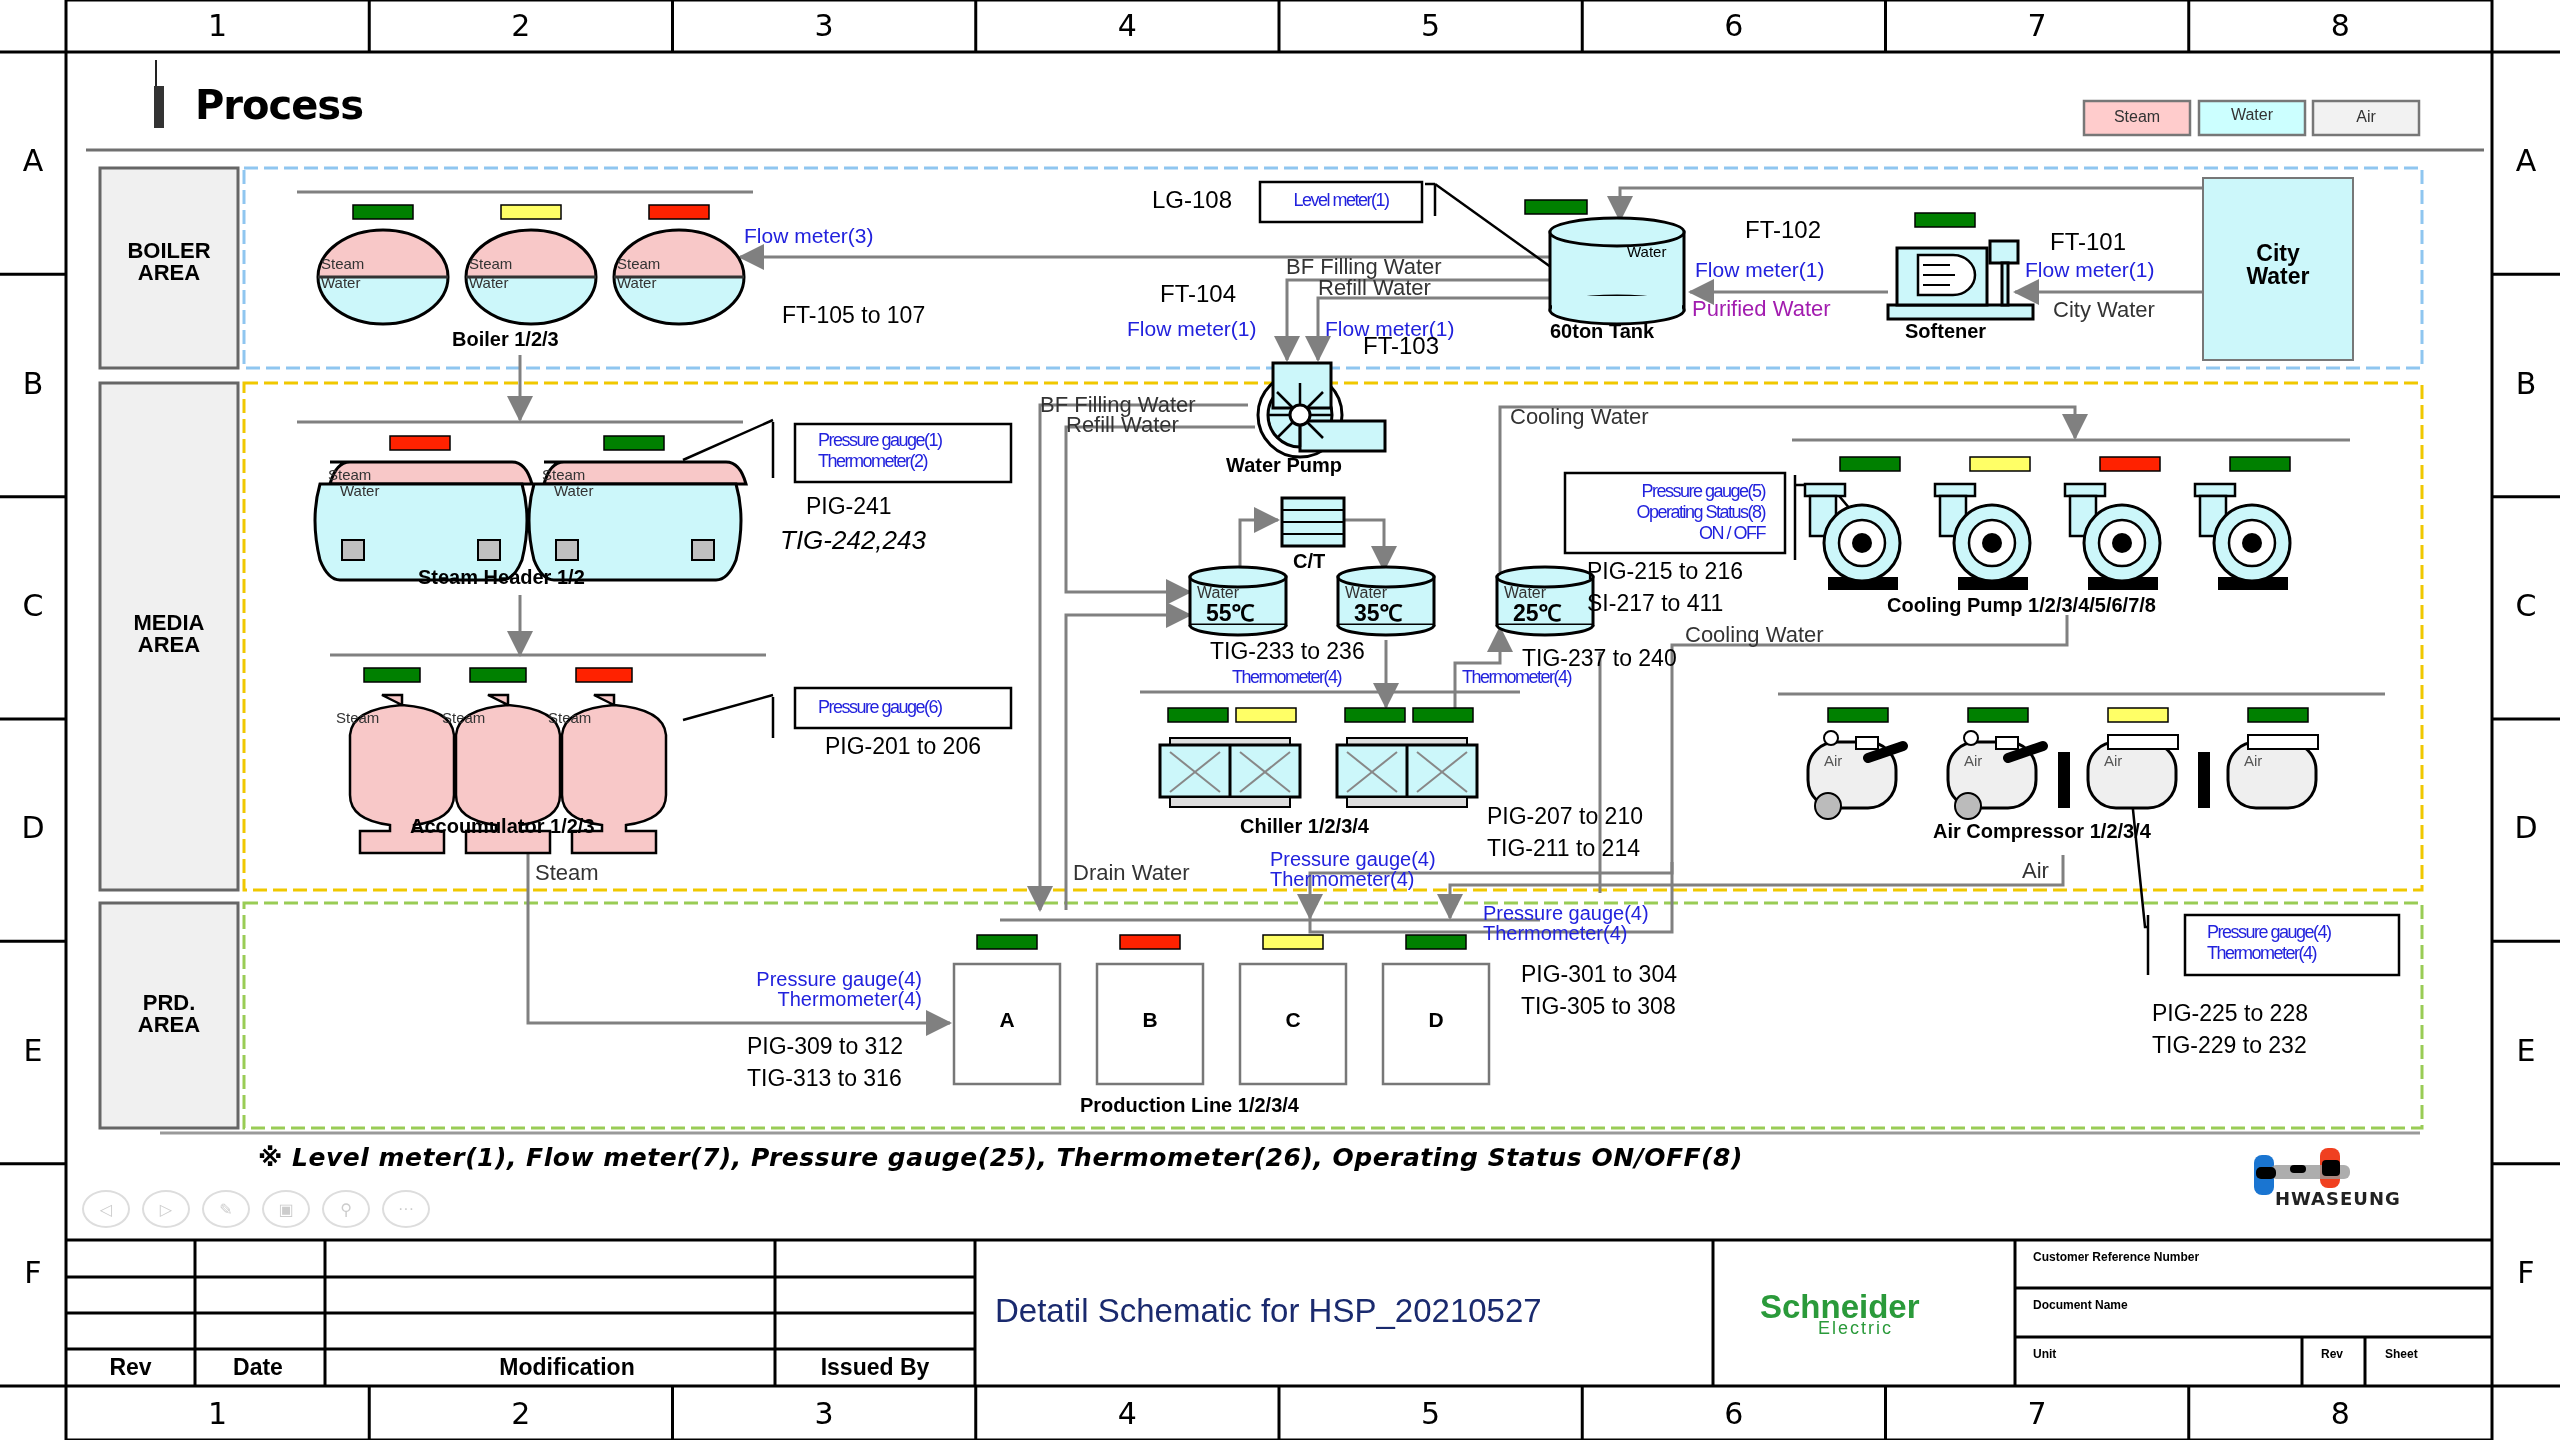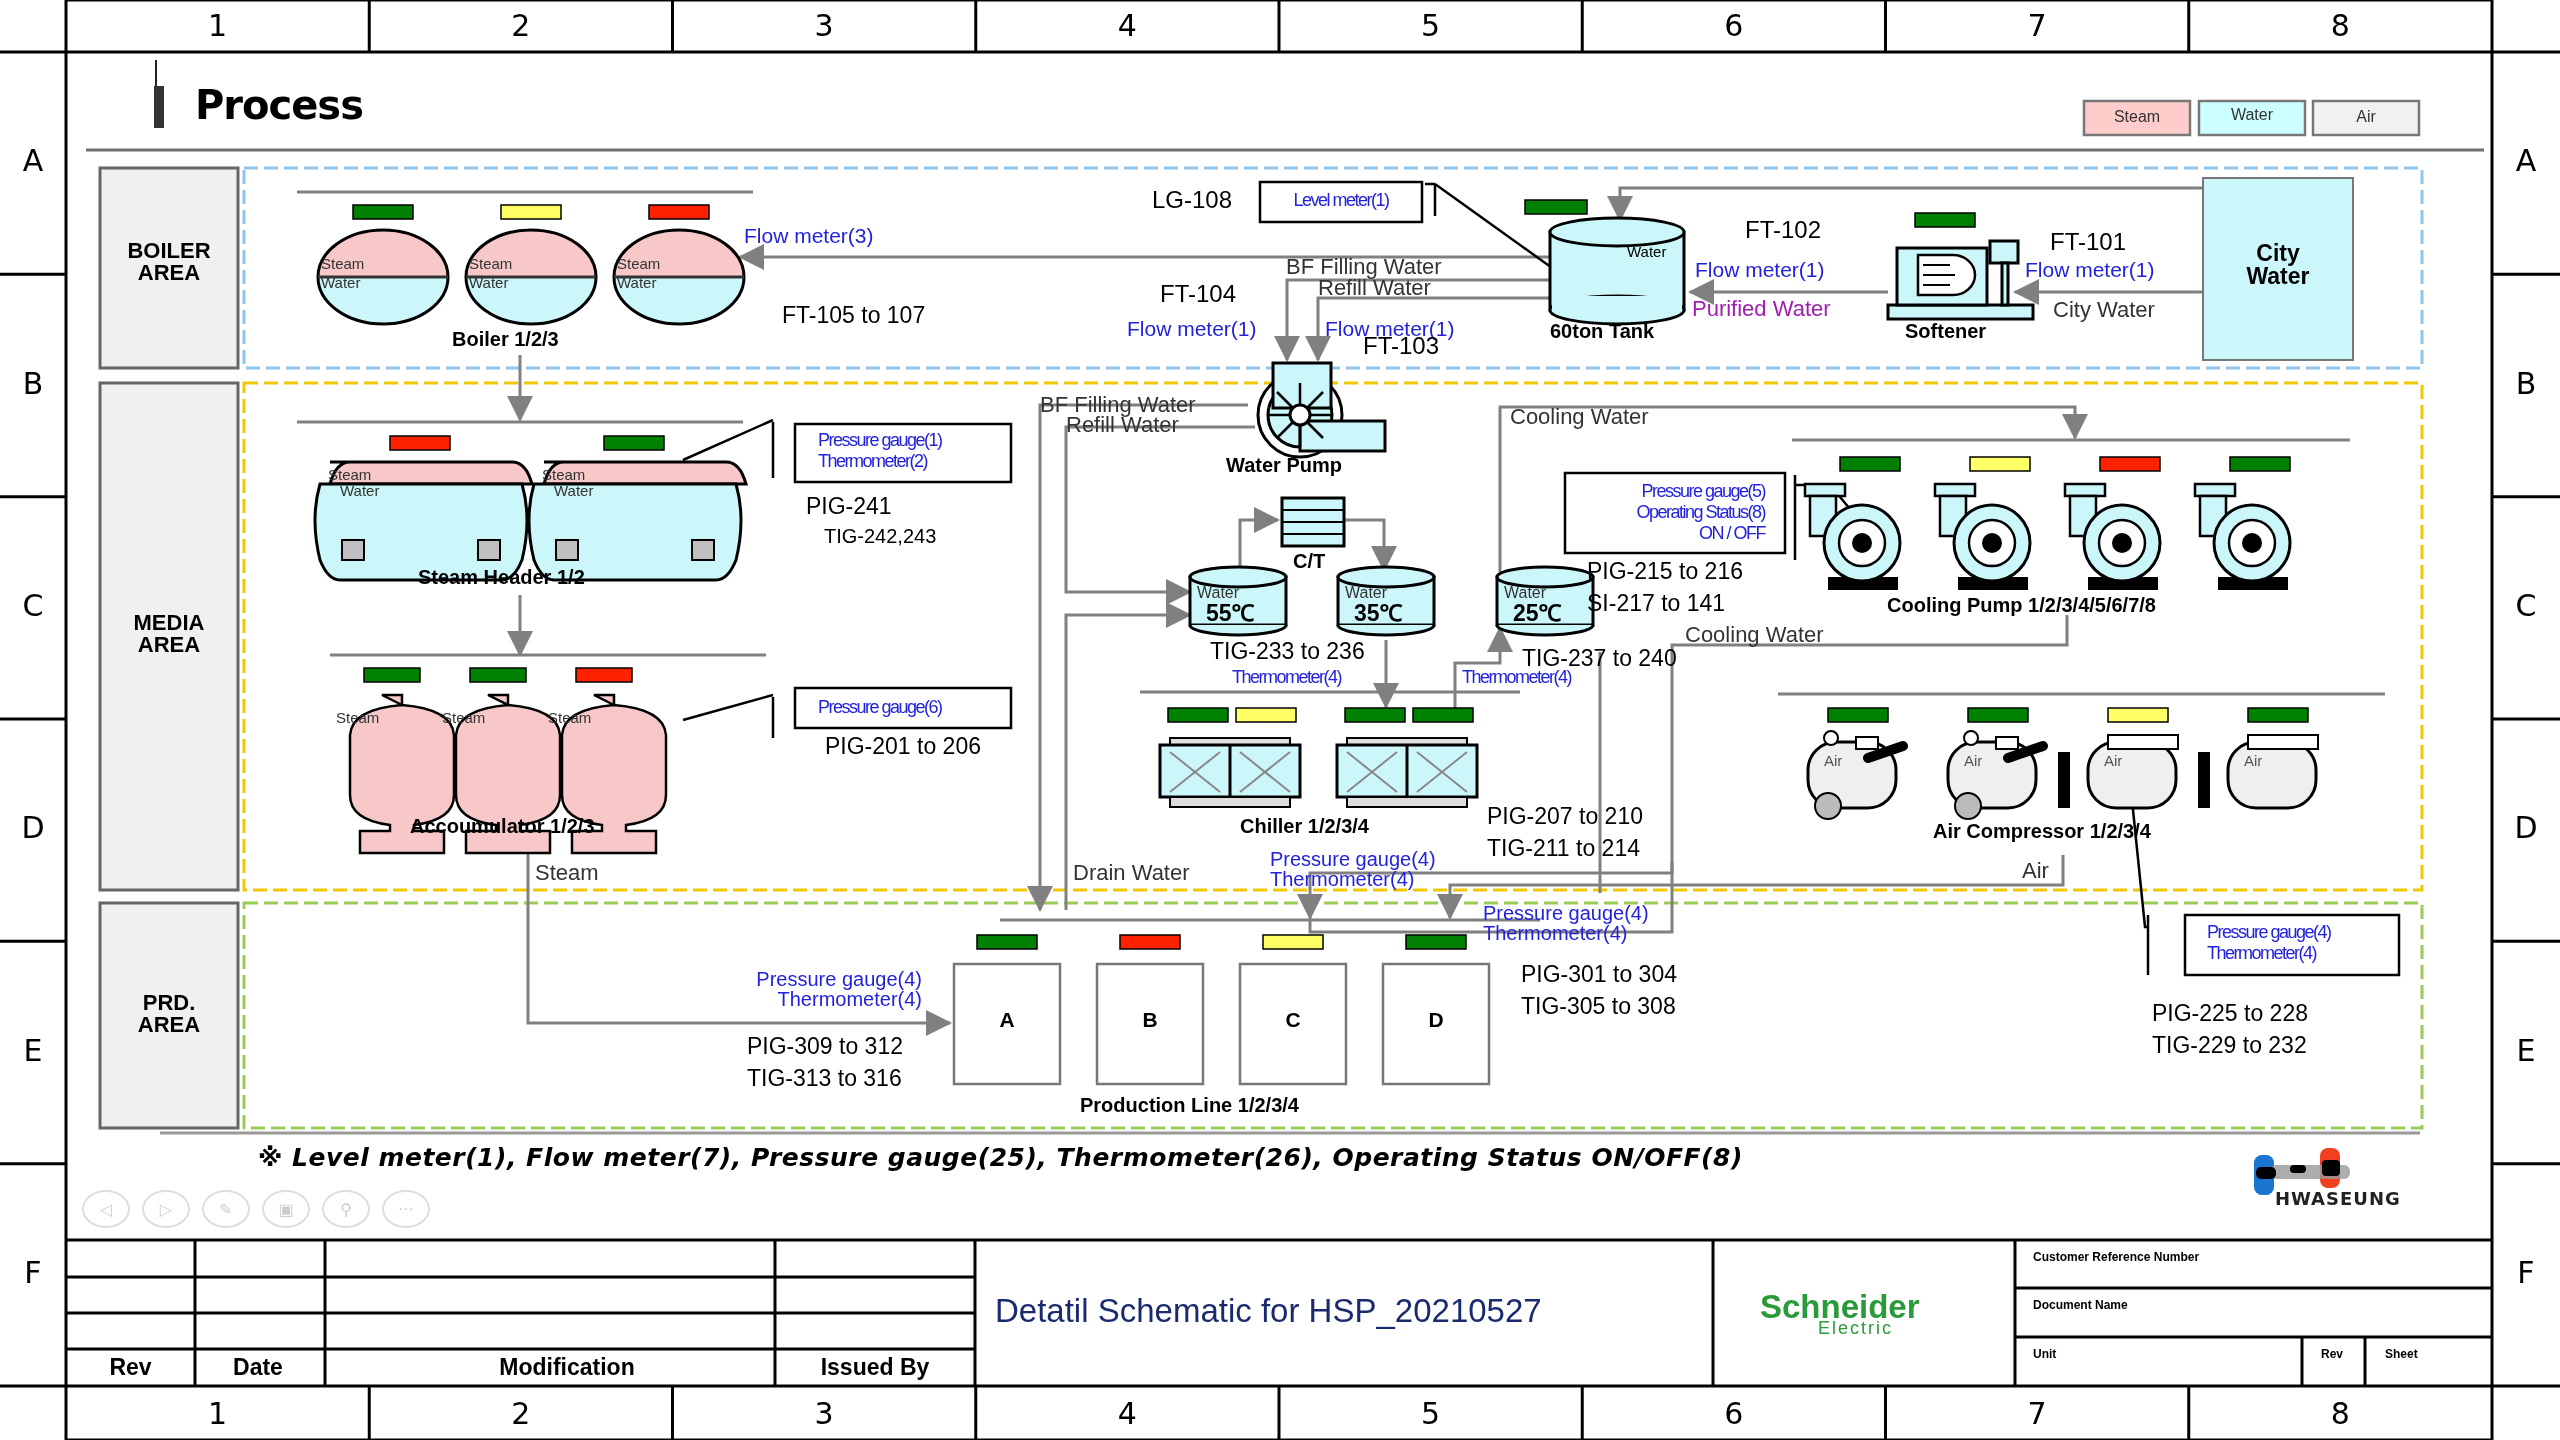--- a/index.html
+++ b/index.html
@@ -494,21 +494,21 @@
 <div id="header-texts">
     <div class="abs" style="left: 328px; top: 466px; font-size: 15px; color: rgb(51, 51, 51);">Steam</div>
     <div class="abs" style="left: 340px; top: 482px; font-size: 15px; color: rgb(51, 51, 51);">Water</div>
     <div class="abs" style="left: 542px; top: 466px; font-size: 15px; color: rgb(51, 51, 51);">Steam</div>
     <div class="abs" style="left: 554px; top: 482px; font-size: 15px; color: rgb(51, 51, 51);">Water</div>
   </div>
 <div class="abs" style="left:418px;top:566px;font-size:20px;font-weight:bold;">Steam Header 1/2</div>
 <div class="abs" style="left:818px;top:430px;font-size:18px;color:#2222dd;letter-spacing:-1.5px;">Pressure gauge(1)</div>
 <div class="abs" style="left:818px;top:451px;font-size:18px;color:#2222dd;letter-spacing:-1.5px;">Thermometer(2)</div>
 <div class="abs" style="left:806px;top:493px;font-size:23px;">PIG-241</div>
-<div class="abs" style="left:824px;top:525px;font-size:20px;">TIG-242,243</div>
+<div class="abs" style="left:780px;top:525px;font-size:26px;font-style:italic;">TIG-242,243</div>
 
 <div id="accum-texts">
     <div class="abs" style="left: 336px; top: 709px; font-size: 15px; color: rgb(51, 51, 51);">Steam</div>
     <div class="abs" style="left: 442px; top: 709px; font-size: 15px; color: rgb(51, 51, 51);">Steam</div>
     <div class="abs" style="left: 548px; top: 709px; font-size: 15px; color: rgb(51, 51, 51);">Steam</div>
   </div>
 <div class="abs" style="left:410px;top:815px;font-size:20px;font-weight:bold;">Accoumulator 1/2/3</div>
 <div class="abs" style="left:818px;top:697px;font-size:18px;color:#2222dd;letter-spacing:-1.5px;">Pressure gauge(6)</div>
 <div class="abs" style="left:825px;top:733px;font-size:23px;">PIG-201 to 206</div>
 <div class="abs" style="left:535px;top:860px;font-size:22px;color:#333;">Steam</div>
@@ -526,21 +526,21 @@
 <div class="abs" style="left:1232px;top:667px;font-size:18px;color:#2222dd;letter-spacing:-1.5px;">Thermometer(4)</div>
 <div class="abs" style="left:1522px;top:645px;font-size:23px;">TIG-237 to 240</div>
 <div class="abs" style="left:1462px;top:667px;font-size:18px;color:#2222dd;letter-spacing:-1.5px;">Thermometer(4)</div>
 <div class="abs" style="left:1510px;top:404px;font-size:22px;color:#333;">Cooling Water</div>
 
 <div class="abs" style="left:1887px;top:594px;font-size:20px;font-weight:bold;">Cooling Pump 1/2/3/4/5/6/7/8</div>
 <div class="abs" style="left:1565px;top:481px;width:200px;text-align:right;font-size:18px;color:#2222dd;letter-spacing:-1.5px;">Pressure gauge(5)</div>
 <div class="abs" style="left:1565px;top:502px;width:200px;text-align:right;font-size:18px;color:#2222dd;letter-spacing:-1.5px;">Operating Status(8)</div>
 <div class="abs" style="left:1565px;top:523px;width:200px;text-align:right;font-size:18px;color:#2222dd;letter-spacing:-1.5px;">ON / OFF</div>
 <div class="abs" style="left:1587px;top:558px;font-size:23px;">PIG-215 to 216</div>
-<div class="abs" style="left:1587px;top:590px;font-size:23px;">SI-217 to 141</div>
+<div class="abs" style="left:1587px;top:590px;font-size:23px;">SI-217 to 411</div>
 <div class="abs" style="left:1685px;top:622px;font-size:22px;color:#333;">Cooling Water</div>
 
 <div class="abs" style="left:1240px;top:815px;font-size:20px;font-weight:bold;">Chiller 1/2/3/4</div>
 <div class="abs" style="left:1487px;top:803px;font-size:23px;">PIG-207 to 210</div>
 <div class="abs" style="left:1487px;top:835px;font-size:23px;">TIG-211 to 214</div>
 <div class="abs" style="left:1270px;top:848px;font-size:20px;color:#2222dd;">Pressure gauge(4)</div>
 <div class="abs" style="left:1270px;top:868px;font-size:20px;color:#2222dd;">Thermometer(4)</div>
 <div class="abs" style="left:1073px;top:860px;font-size:22px;color:#333;">Drain Water</div>
 
 <div id="air-texts">

